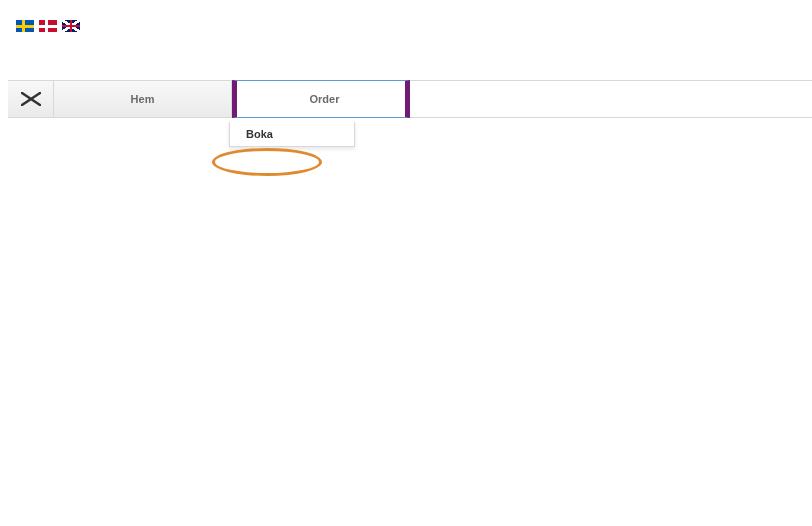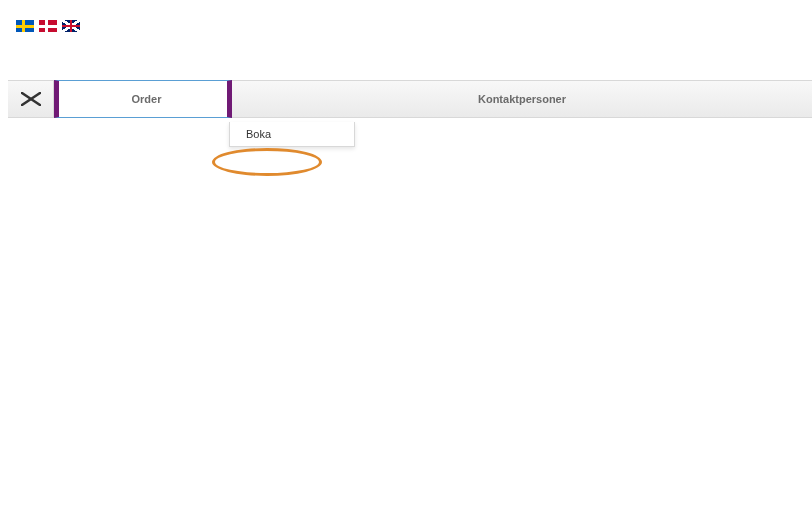--- a/index.html
+++ b/index.html
@@ -140,20 +140,21 @@
     }
     .dropdown {
       position: absolute;
       left: 229px;
       top: 122px;
       width: 126px;
       background: #ffffff;
       border: 1px solid #d8d8d8;
       border-top: none;
       box-shadow: 0 2px 4px rgba(0,0,0,0.1);
+      font-weight: bold;
     }
     .dropdown-item {
       padding: 6px 16px;
       font-size: 11px;
       color: #333;
       cursor: pointer;
     }
     .highlight-oval {
       position: absolute;
       left: 212px;
@@ -174,25 +175,25 @@
   <span class="flag flag-uk"></span>
 </div>
 
 <div class="navbar">
   <div class="menu-toggle">
     <svg width="20" height="14" viewBox="0 0 20 14">
       <line x1="1" y1="1" x2="19" y2="13" stroke="#333" stroke-width="2.5" stroke-linecap="round"></line>
       <line x1="1" y1="13" x2="19" y2="1" stroke="#333" stroke-width="2.5" stroke-linecap="round"></line>
     </svg>
   </div>
+  <div class="tab">
+    <span>Hem</span>
+  </div>
   <div class="tab active">
     <span>Order</span>
-  </div>
-  <div class="tab last">
-    <span>Kontaktpersoner</span>
   </div>
 </div>
 
 <div class="dropdown">
   <div class="dropdown-item">
     <span>Boka</span>
   </div>
 </div>
 
 <div class="highlight-oval"></div>

